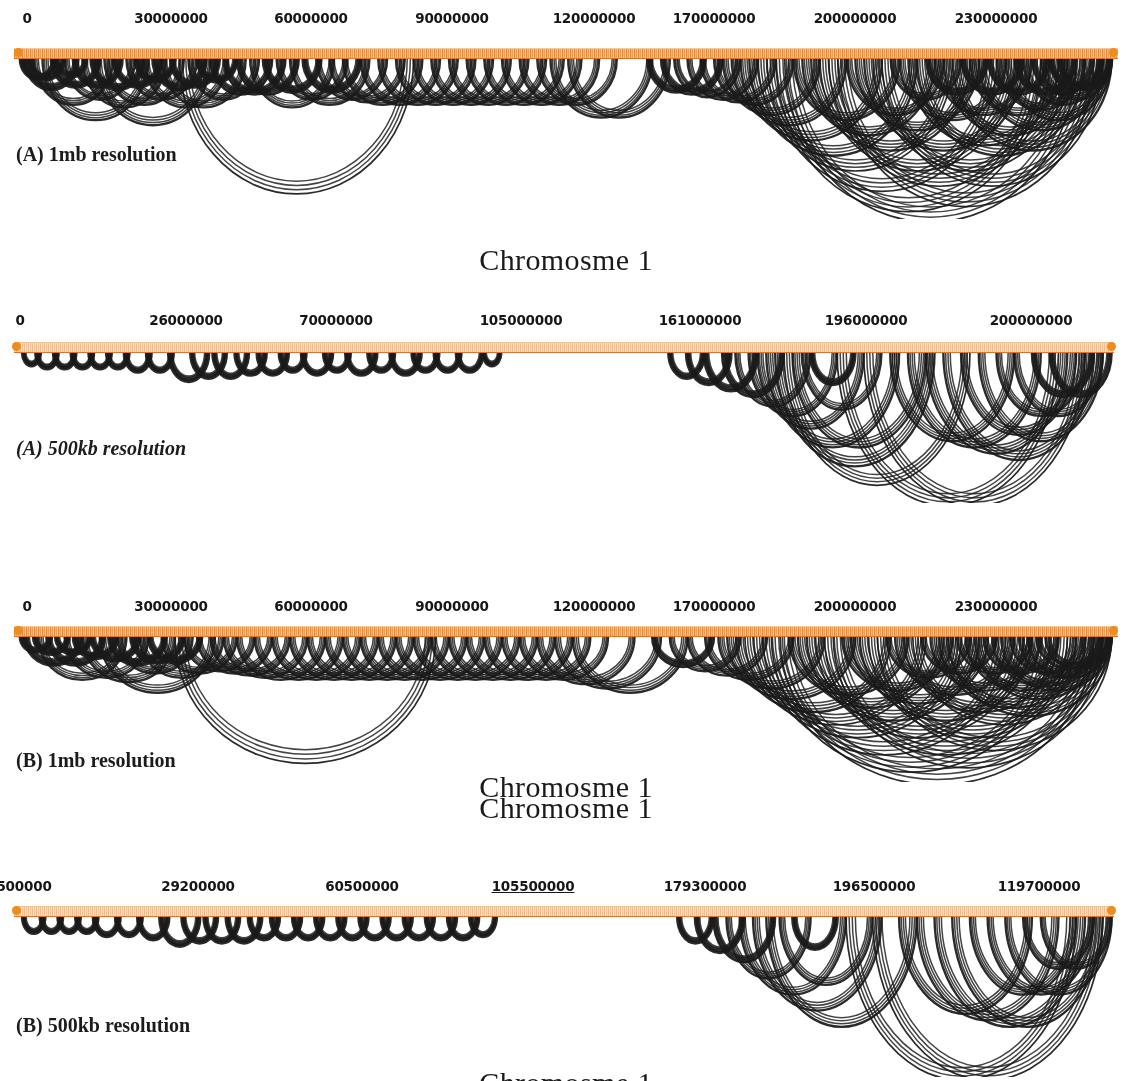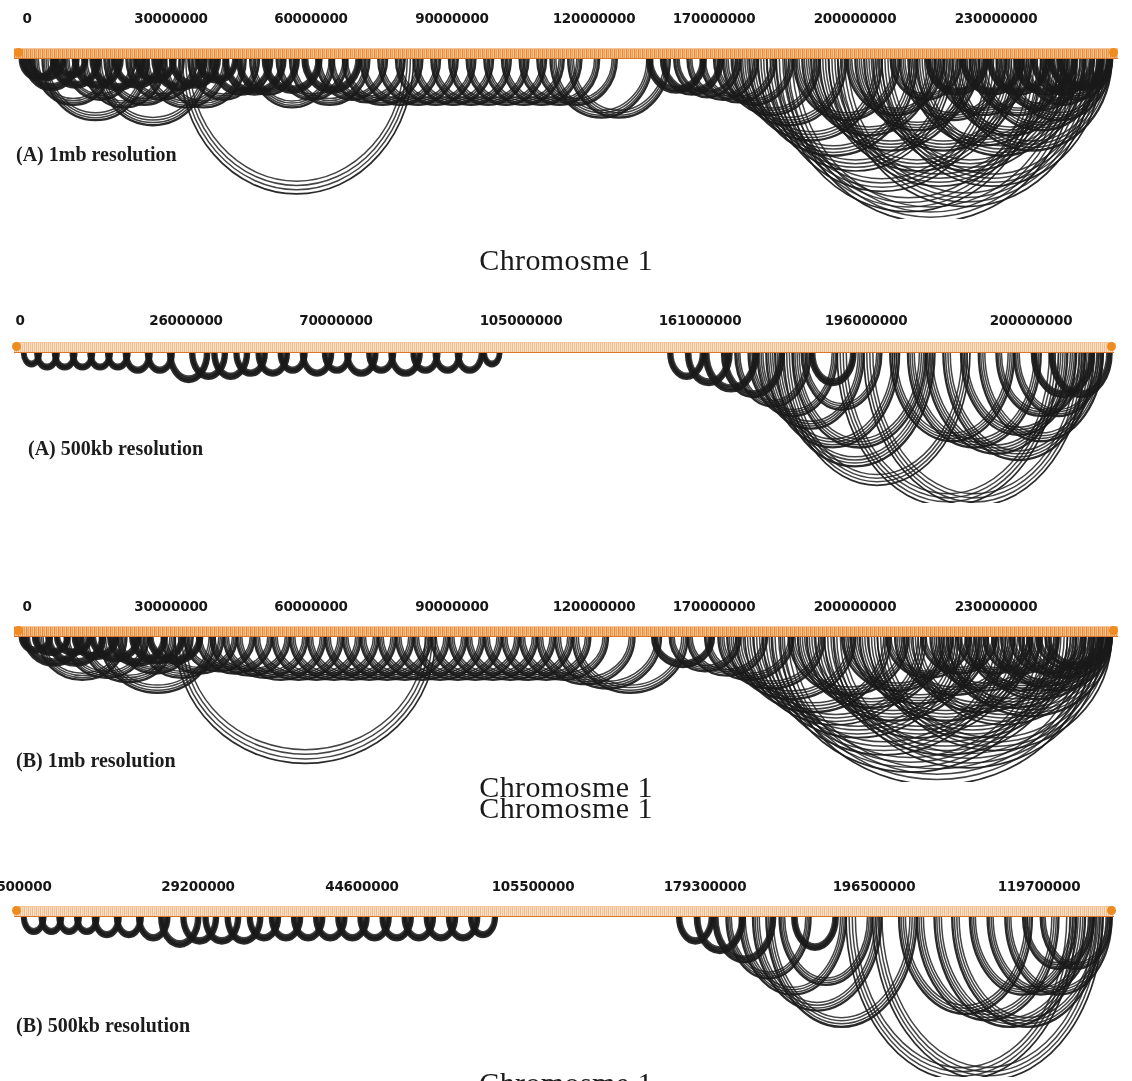--- a/index.html
+++ b/index.html
@@ -706,21 +706,21 @@
           <path d="M 1031.8953722334004 0 A 30.9859154929577 44.099999999999945 0 0 0 1093.8672032193158 0" fill="none" stroke="#1a1a1a" stroke-width="2.4" stroke-opacity="0.93"></path>
           <path d="M 1033.2660764587524 0 A 29.615211267605673 42.272394366197126 0 0 0 1092.4964989939638 0" fill="none" stroke="#1a1a1a" stroke-width="2.8" stroke-opacity="0.82"></path>
           <path d="M 1034.6367806841047 0 A 28.244507042253417 40.444788732394315 0 0 0 1091.1257947686115 0" fill="none" stroke="#1a1a1a" stroke-width="2.8" stroke-opacity="0.82"></path>
           <path d="M 1036.0074849094567 0 A 26.87380281690139 38.6171830985915 0 0 0 1089.7550905432595 0" fill="none" stroke="#1a1a1a" stroke-width="2.8" stroke-opacity="0.82"></path>
           <path d="M 1049.6016096579478 0 A 30.9859154929577 44.099999999999945 0 0 0 1111.5734406438633 0" fill="none" stroke="#1a1a1a" stroke-width="2.4" stroke-opacity="0.93"></path>
           <path d="M 1050.9723138832999 0 A 29.615211267605673 42.272394366197126 0 0 0 1110.2027364185112 0" fill="none" stroke="#1a1a1a" stroke-width="2.8" stroke-opacity="0.82"></path>
           <path d="M 1052.3430181086521 0 A 28.244507042253417 40.444788732394315 0 0 0 1108.832032193159 0" fill="none" stroke="#1a1a1a" stroke-width="2.8" stroke-opacity="0.82"></path>
           <path d="M 1053.7137223340042 0 A 26.87380281690139 38.6171830985915 0 0 0 1107.461327967807 0" fill="none" stroke="#1a1a1a" stroke-width="2.8" stroke-opacity="0.82"></path>
         </svg>
       </div>
-    <div class="caption" style="left:28px; top:125px;">(A) 500kb resolution</div>
+    <div class="caption" style="left:16px; top:125px;font-style:italic;">(A) 500kb resolution</div>
     <div class="chrom-title" style="top:479px;">Chromosme 1</div>
   </section>
 
   <section class="panel" style="top:598px;">
     <div class="axis-labels" id="ax2">
         <span class="tick-label" style="left: 27px;">0</span>
         <span class="tick-label" style="left: 171px;">30000000</span>
         <span class="tick-label" style="left: 311px;">60000000</span>
         <span class="tick-label" style="left: 452px;">90000000</span>
         <span class="tick-label" style="left: 594px;">120000000</span>
@@ -1072,22 +1072,22 @@
         </svg>
       </div>
     <div class="caption" style="left:16px; top:151px;">(B) 1mb resolution</div>
     <div class="chrom-title" style="top:172px;">Chromosme 1</div>
   </section>
 
   <section class="panel" style="top:878px;">
     <div class="axis-labels" id="ax3">
         <span class="tick-label" style="left: 24px;">500000</span>
         <span class="tick-label" style="left: 198px;">29200000</span>
-        <span class="tick-label" style="left: 362px;">44600000</span>
-        <span class="tick-label" style="left: 533px;">105500000</span>
+        <span class="tick-label" style="left: 362px;">60500000</span>
+        <span class="tick-label" style="left: 533px; text-decoration: underline;">105500000</span>
         <span class="tick-label" style="left: 705px;">179300000</span>
         <span class="tick-label" style="left: 874px;">196500000</span>
         <span class="tick-label" style="left: 1039px;">119700000</span>
       </div>
     <div class="ideogram pale" style="left:14px; top:28px; width:1100px;"></div>
     <div class="cap" style="left:12px; top:28px;"></div>
     <div class="cap" style="left:1107px; top:28px;"></div>
     <div class="arcs" style="top:39px; height:160px;" id="arcs3">
         <svg width="1132" height="160" viewBox="0 0 1132 160">
           <path d="M 22.63983903420523 0 A 11.066398390342055 16.153846153846157 0 0 0 44.77263581488934 0" fill="none" stroke="#1a1a1a" stroke-width="3.6" stroke-opacity="0.93"></path>

